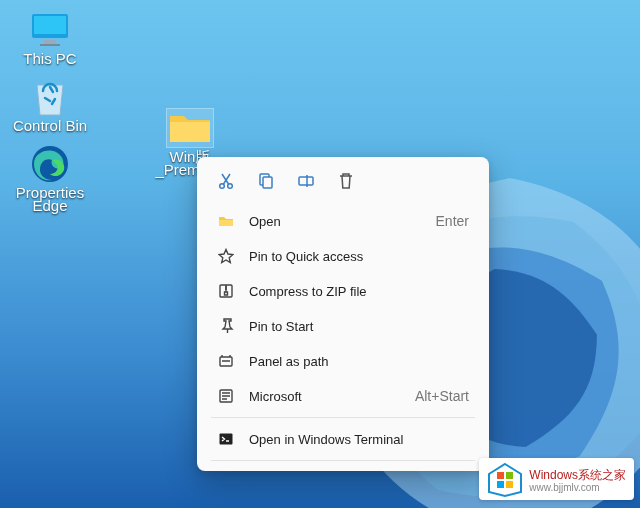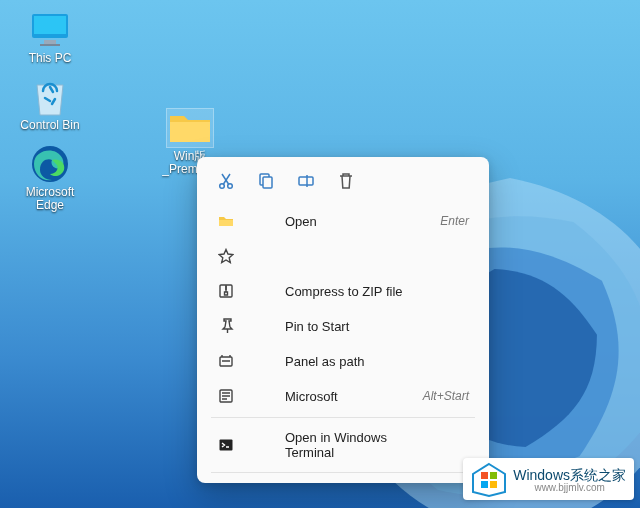--- a/index.html
+++ b/index.html
@@ -5,34 +5,34 @@
   * { box-sizing: border-box; margin: 0; padding: 0; font-family: "Segoe UI", sans-serif; }
   body { width: 640px; height: 508px; overflow: hidden; position: relative; background: linear-gradient(180deg, #5db8e8 0%, #4aa8e0 50%, #2d6fb5 100%); }
   .wallpaper { position: absolute; inset: 0; background: linear-gradient(180deg, #6cc5ef 0%, #5bb4e6 35%, #3b8bd0 70%, #1a5fae 100%); }
   .bloom { position: absolute; right: -80px; bottom: -60px; width: 420px; height: 420px; }
   .bloom svg { width: 100%; height: 100%; }
   .desktop { position: absolute; inset: 0; }
   .icon-grid { position: absolute; left: 10px; top: 10px; display: flex; flex-direction: column; gap: 12px; }
   .icon-grid2 { position: absolute; left: 150px; top: 108px; }
   .desktop-icon { width: 80px; display: flex; flex-direction: column; align-items: center; gap: 2px; cursor: pointer; }
   .desktop-icon .glyph { width: 48px; height: 40px; display: flex; align-items: center; justify-content: center; }
-  .desktop-icon .label { color: #fff; font-size: 12px; text-align: center; text-shadow: 0 1px 2px rgba(0,0,0,0.8); line-height: 13px; }
+  .desktop-icon .label { color: #fff; font-size: 15px; text-align: center; text-shadow: 0 1px 2px rgba(0,0,0,0.8); line-height: 13px; }
   .selected .glyph { background: rgba(255,255,255,0.15); border: 1px solid rgba(255,255,255,0.3); }
   .ctx { position: absolute; left: 197px; top: 157px; width: 292px; background: #fafafa; border-radius: 8px; box-shadow: 0 12px 32px rgba(0,0,0,0.25), 0 2px 8px rgba(0,0,0,0.15); padding: 6px 4px; font-size: 13px; color: #222; }
   .ctx-top { display: flex; gap: 6px; padding: 4px 8px 6px 8px; }
   .ctx-top .tb { width: 34px; height: 30px; display: flex; align-items: center; justify-content: center; border-radius: 4px; }
-  .ctx-row { display: flex; align-items: center; padding: 8px 12px; border-radius: 4px; margin: 1px 4px; gap: 36px; }
+  .ctx-row { display: flex; align-items: center; padding: 8px 12px; border-radius: 4px; margin: 1px 4px; }
   .ctx-row .ico { width: 18px; height: 18px; margin-right: 14px; flex: 0 0 18px; display: flex; align-items: center; justify-content: center; }
   .ctx-row .txt { flex: 1; }
-  .ctx-row .accel { color: #777; font-size: 12px; font-style: italic; }
+  .ctx-row .accel { color: #777; font-size: 14px; }
   .ctx-sep { height: 1px; background: #e2e2e2; margin: 4px 10px; }
   .watermark { position: absolute; right: 6px; bottom: 8px; background: #fff; border-radius: 4px; padding: 4px 8px 2px 8px; display: flex; align-items: center; gap: 6px; box-shadow: 0 1px 4px rgba(0,0,0,0.2); }
   .watermark .wlogo { width: 36px; height: 36px; position: relative; }
-  .watermark .wtext { font-size: 14px; color: #0c4a6e; line-height: 14px; }
-  .watermark .wurl { font-size: 10px; color: #888; text-align: center; }
+  .watermark .wtext { font-size: 12px; color: #b91c1c; line-height: 14px; }
+  .watermark .wurl { font-size: 10px; color: #888; }
 </style>
 </head>
 <body>
 
 <div class="wallpaper">
   <div class="bloom">
     <svg viewBox="0 0 420 420">
       <g transform="translate(210 210)">
         <path d="M0,-180 C100,-160 160,-100 180,0 C160,100 100,160 0,180 C-100,160 -160,100 -180,0 C-160,-100 -100,-160 0,-180 Z" fill="#a7d8f5" opacity="0.55"></path>
         <path d="M0,-150 C90,-130 130,-80 150,10 C130,90 80,130 -10,150 C-90,130 -130,80 -150,-10 C-130,-90 -80,-130 0,-150 Z" fill="#6fb7e6" opacity="0.6" transform="rotate(25)"></path>
@@ -70,21 +70,21 @@
 
 
     <div class="desktop-icon">
       <div class="glyph">
         <svg width="40" height="40" viewBox="0 0 40 40">
             <circle cx="20" cy="20" r="18" fill="#0c59a4"></circle>
             <path d="M4 20 C4 8 18 4 26 8 C34 12 36 22 30 24 C24 26 20 20 22 16 C18 14 10 16 10 26 C10 32 16 36 22 36 C12 38 4 30 4 20 Z" fill="#38c1b1"></path>
             <path d="M22 16 C28 14 36 18 34 26 C32 32 24 34 20 30 C26 30 30 24 26 20 C24 18 22 16 22 16 Z" fill="#4cd964"></path>
           </svg>
       </div>
-      <div class="label">Microsoft Edge</div>
+      <div class="label">Properties Edge</div>
     </div>
   </div>
 
   <div class="icon-grid2">
     <div class="desktop-icon selected">
       <div class="glyph">
         <svg width="44" height="36" viewBox="0 0 44 36">
             <path d="M2 6 L16 6 L20 10 L42 10 L42 32 L2 32 Z" fill="#f7c948"></path>
             <path d="M2 12 L42 12 L42 32 L2 32 Z" fill="#ffd968"></path>
           </svg>
@@ -131,20 +131,21 @@
           </span>
           <span class="txt">Open</span>
           <span class="accel">Enter</span>
         </div>
         <div class="ctx-row">
           <span class="ico">
             <svg width="16" height="16" viewBox="0 0 16 16" stroke="#444" stroke-width="1.4" fill="none">
               <path d="M8 1.5 L10 6 L15 6.5 L11.2 9.8 L12.3 14.5 L8 12 L3.7 14.5 L4.8 9.8 L1 6.5 L6 6 Z"></path>
             </svg>
           </span>
+          <span class="txt">Pin to Quick access</span>
           <span class="accel"></span>
         </div>
         <div class="ctx-row">
           <span class="ico">
             <svg width="16" height="16" viewBox="0 0 16 16" stroke="#444" stroke-width="1.4" fill="none">
               <rect x="2" y="2" width="12" height="12" rx="1"></rect>
               <path d="M8 2 L8 9 M7 4 L9 4 M7 6 L9 6 M6.5 9 L9.5 9 L9.5 12 L6.5 12 Z"></path>
             </svg>
           </span>
           <span class="txt">Compress to ZIP file</span>

